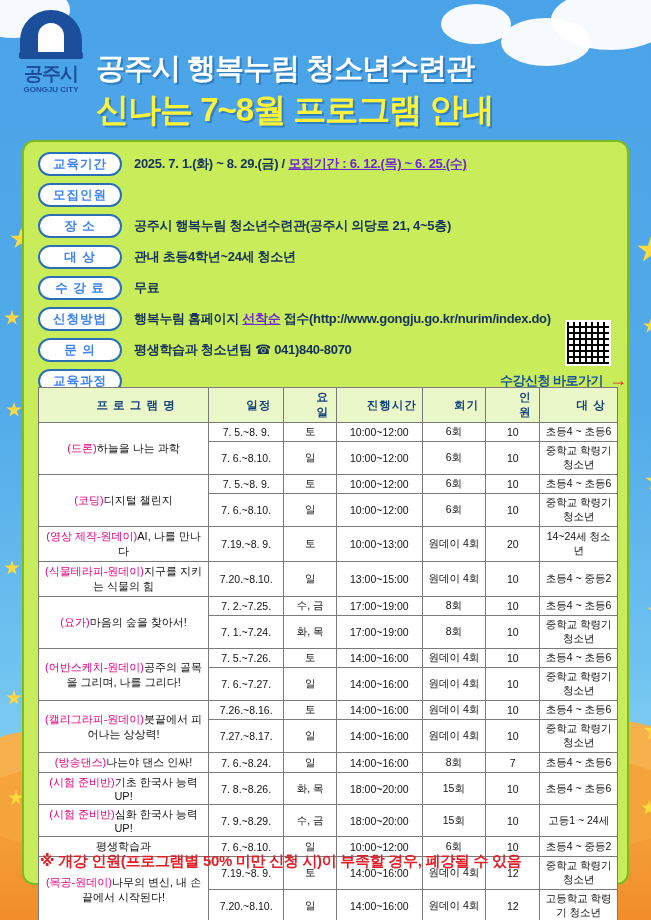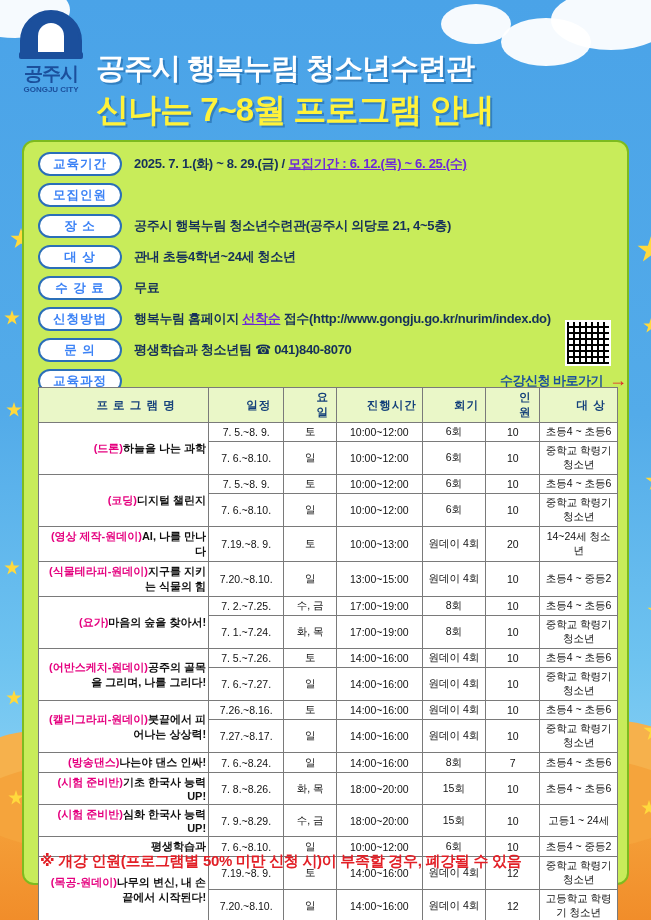--- a/index.html
+++ b/index.html
@@ -78,21 +78,21 @@
       linear-gradient(0deg,#000 2px,transparent 2px);
     background-size:6px 6px,6px 6px;background-color:#fff;}
   .applybar{position:absolute;right:0;top:228px;display:flex;align-items:center;gap:6px;}
   .applybar .txt{font-size:13px;font-weight:bold;color:#1b4f9c;letter-spacing:-.5px;}
   .applybar .arw{font-size:18px;font-weight:bold;color:#e21f26;}
 
   
   table{position:absolute;left:14px;top:245px;width:580px;border-collapse:collapse;background:#fff;}
   th,td{border:1px solid #7a7a7a;font-size:10.5px;color:#111;text-align:center;padding:2px 2px;}
   thead th{background:#eaf7c8;font-weight:bold;font-size:11.5px;height:22px;letter-spacing:1px;color:#14407a;padding-left:27px;}
-  td.name{text-align:right;font-size:11px;font-weight:bold;color:#111;}
+  td.name{text-align:center;font-size:11px;font-weight:normal;color:#111;}
   td.name .pink{color:#e5007f;}
   .col1{width:250px;}.col2{width:60px;}.col3{width:32px;}.col4{width:74px;}
   .col5{width:52px;}.col6{width:34px;}.col7{width:78px;}
 
   .note{position:absolute;left:16px;bottom:12px;font-size:15px;color:#e21f26;font-weight:bold;letter-spacing:-.3px;}
 </style>
 </head>
 <body>
 
 <div class="poster">

